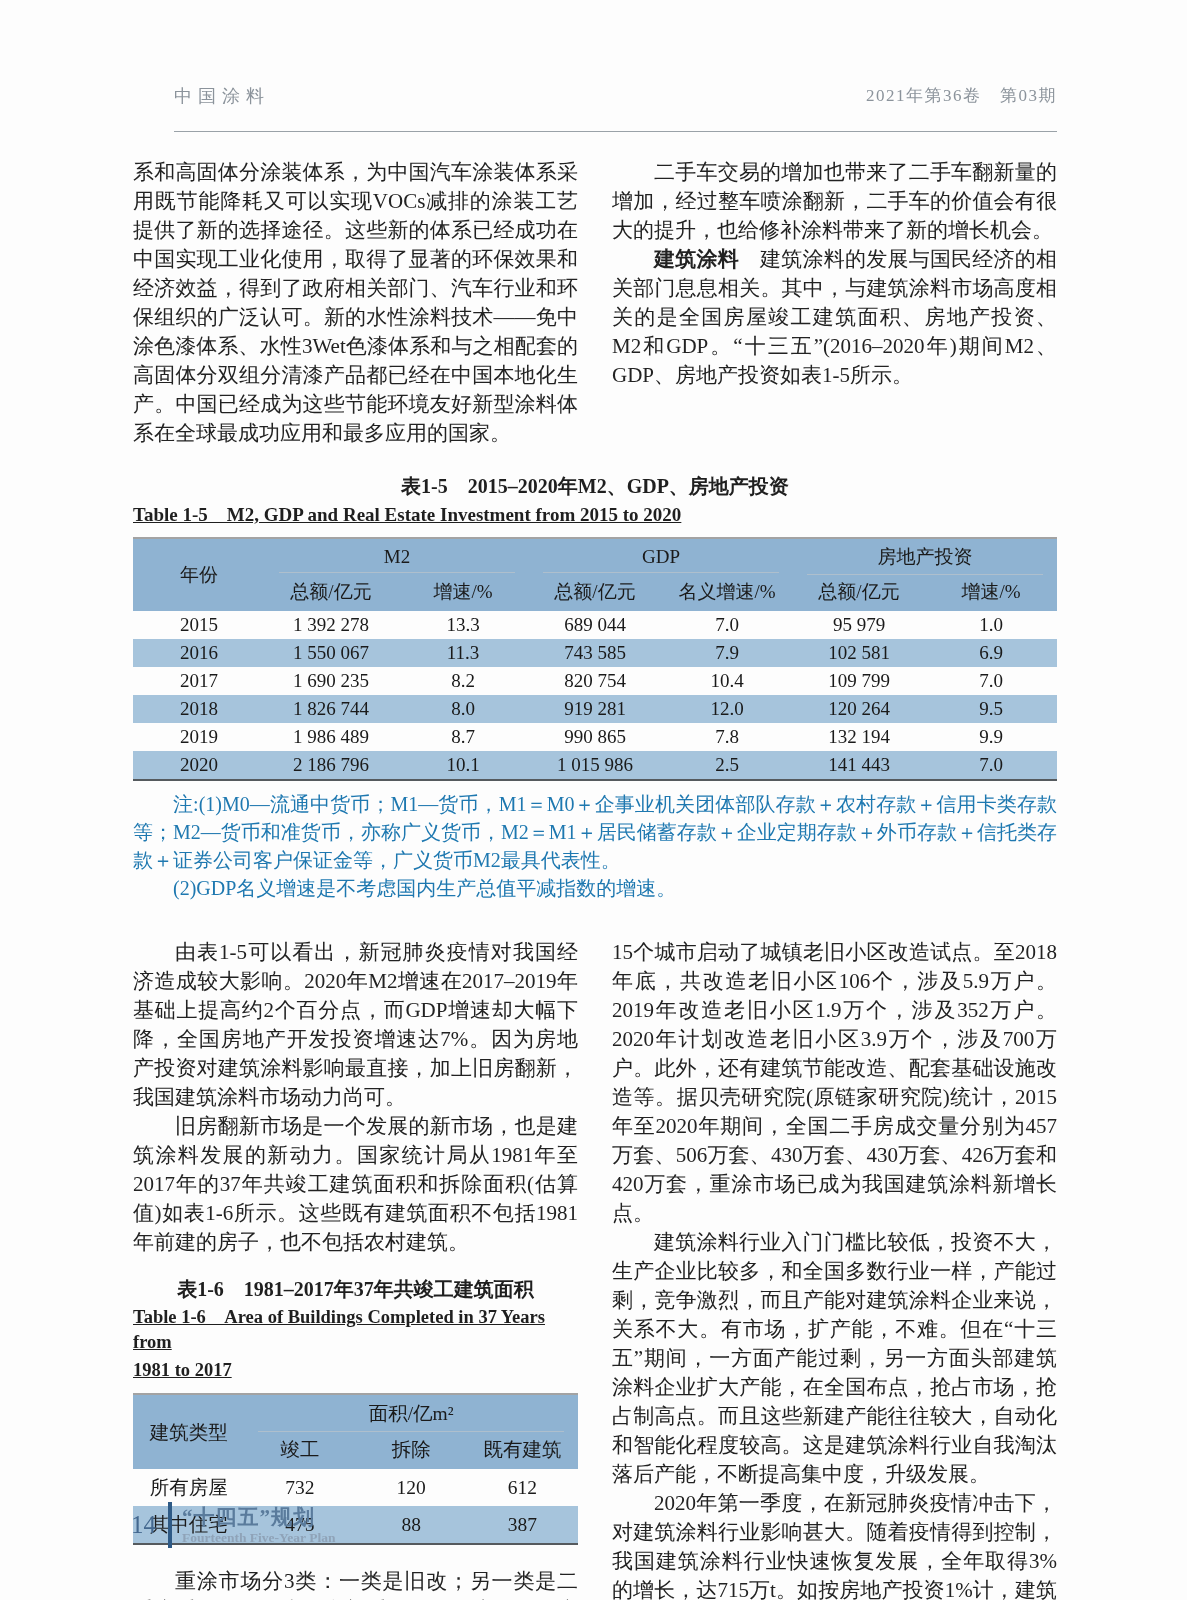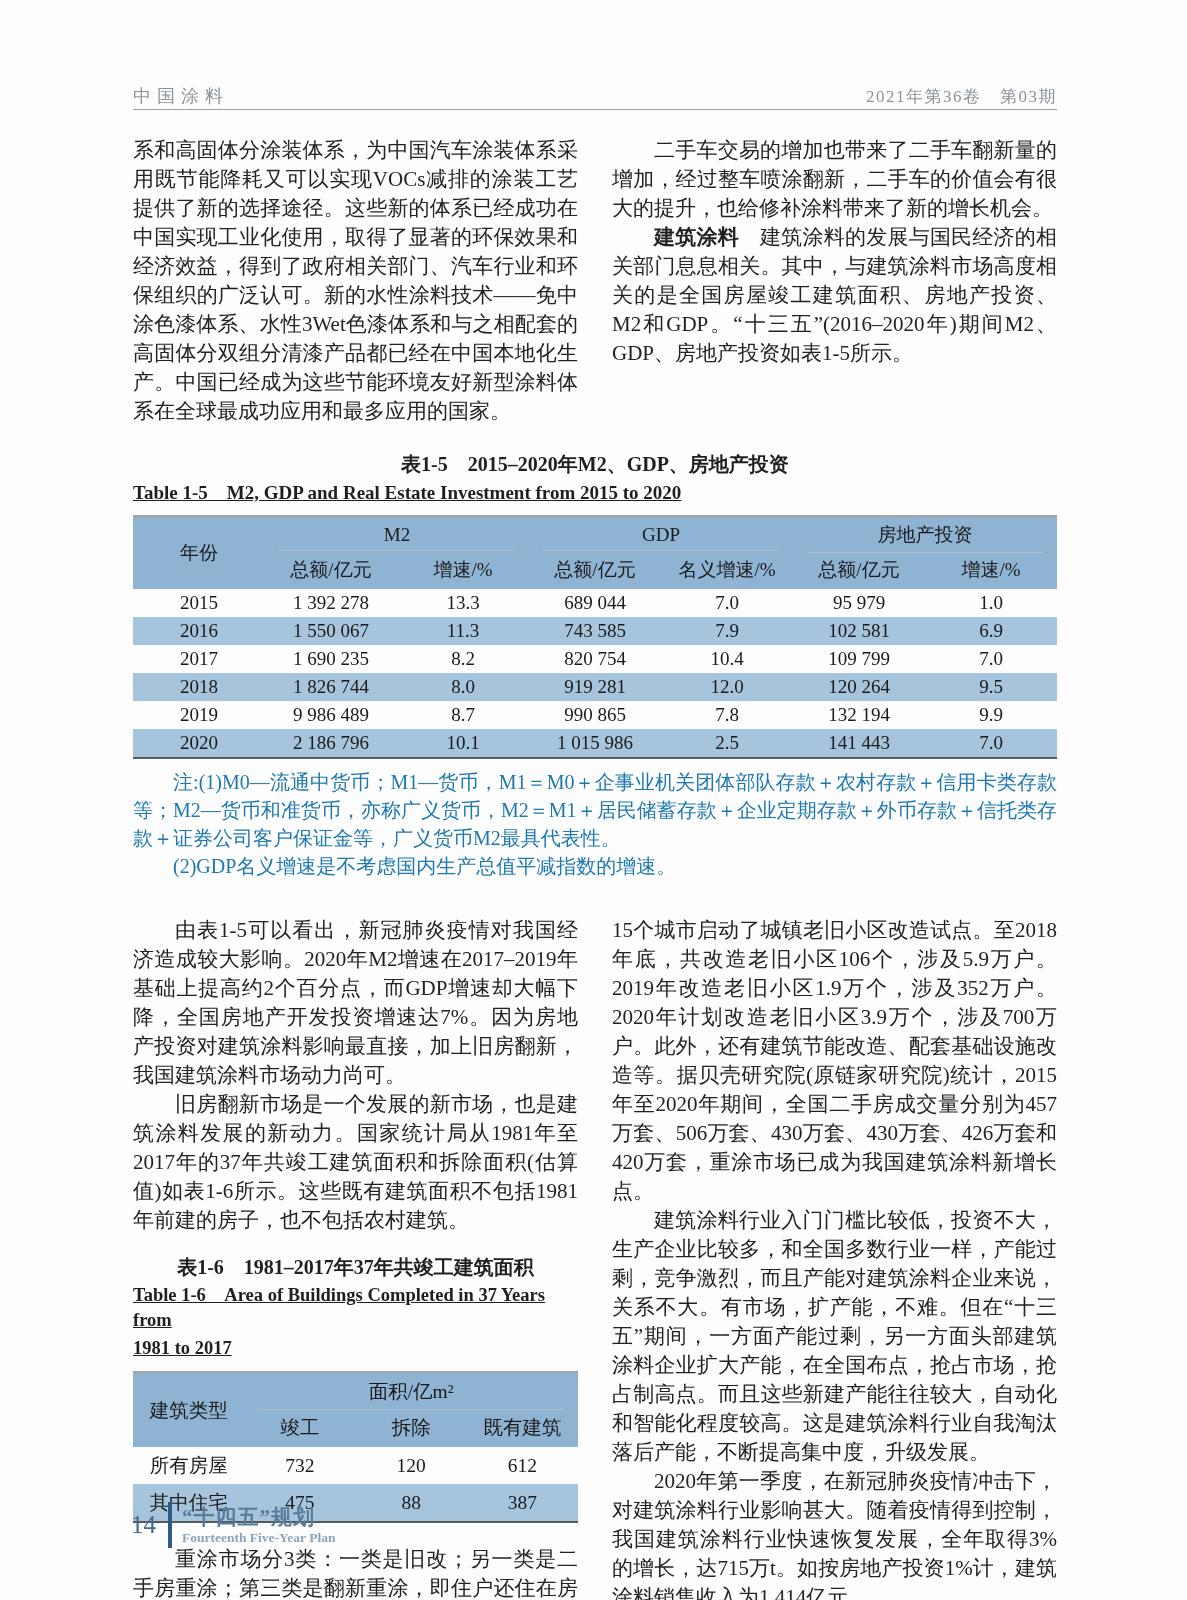--- a/index.html
+++ b/index.html
@@ -9,23 +9,24 @@
     width:1187px; height:1600px;
     margin:0 auto;
     background:#fdfdfd;
     font-family:"Liberation Serif","DejaVu Serif",serif;
     color:#1f1f1f;
     padding:84px 130px 0 133px;
     overflow:hidden;
   }
   
   .runhead {
-    display:flex; justify-content:space-between; align-items:center;
-    color:#8b939b; padding-bottom:1px;
+    display:flex; justify-content:space-between; align-items:flex-start;
+    color:#8b939b; padding-bottom:23px;
     border-bottom:1.5px solid #9aa2a8;
+    margin-left:41px;
   }
   .runhead .journal { font-size:18px; letter-spacing:6px; }
   .runhead .issue { font-size:17px; letter-spacing:1.5px; }
   
   .cols { display:grid; grid-template-columns:1fr 1fr; column-gap:34px; }
   .cols.top { margin-top:26px; }
   .cols.bottom { margin-top:36px; }
   .para { font-size:21px; line-height:29px; text-align:justify; color:#222; }
   .para.indent { text-indent:2em; }
   .lead { font-weight:bold; }
@@ -141,21 +142,21 @@
           <td>2018</td>
           <td>1 826 744</td>
           <td>8.0</td>
           <td>919 281</td>
           <td>12.0</td>
           <td>120 264</td>
           <td>9.5</td>
         </tr>
         <tr>
           <td>2019</td>
-          <td>9 986 489</td>
+          <td>1 986 489</td>
           <td>8.7</td>
           <td>990 865</td>
           <td>7.8</td>
           <td>132 194</td>
           <td>9.9</td>
         </tr>
         <tr class="alt">
           <td>2020</td>
           <td>2 186 796</td>
           <td>10.1</td>

